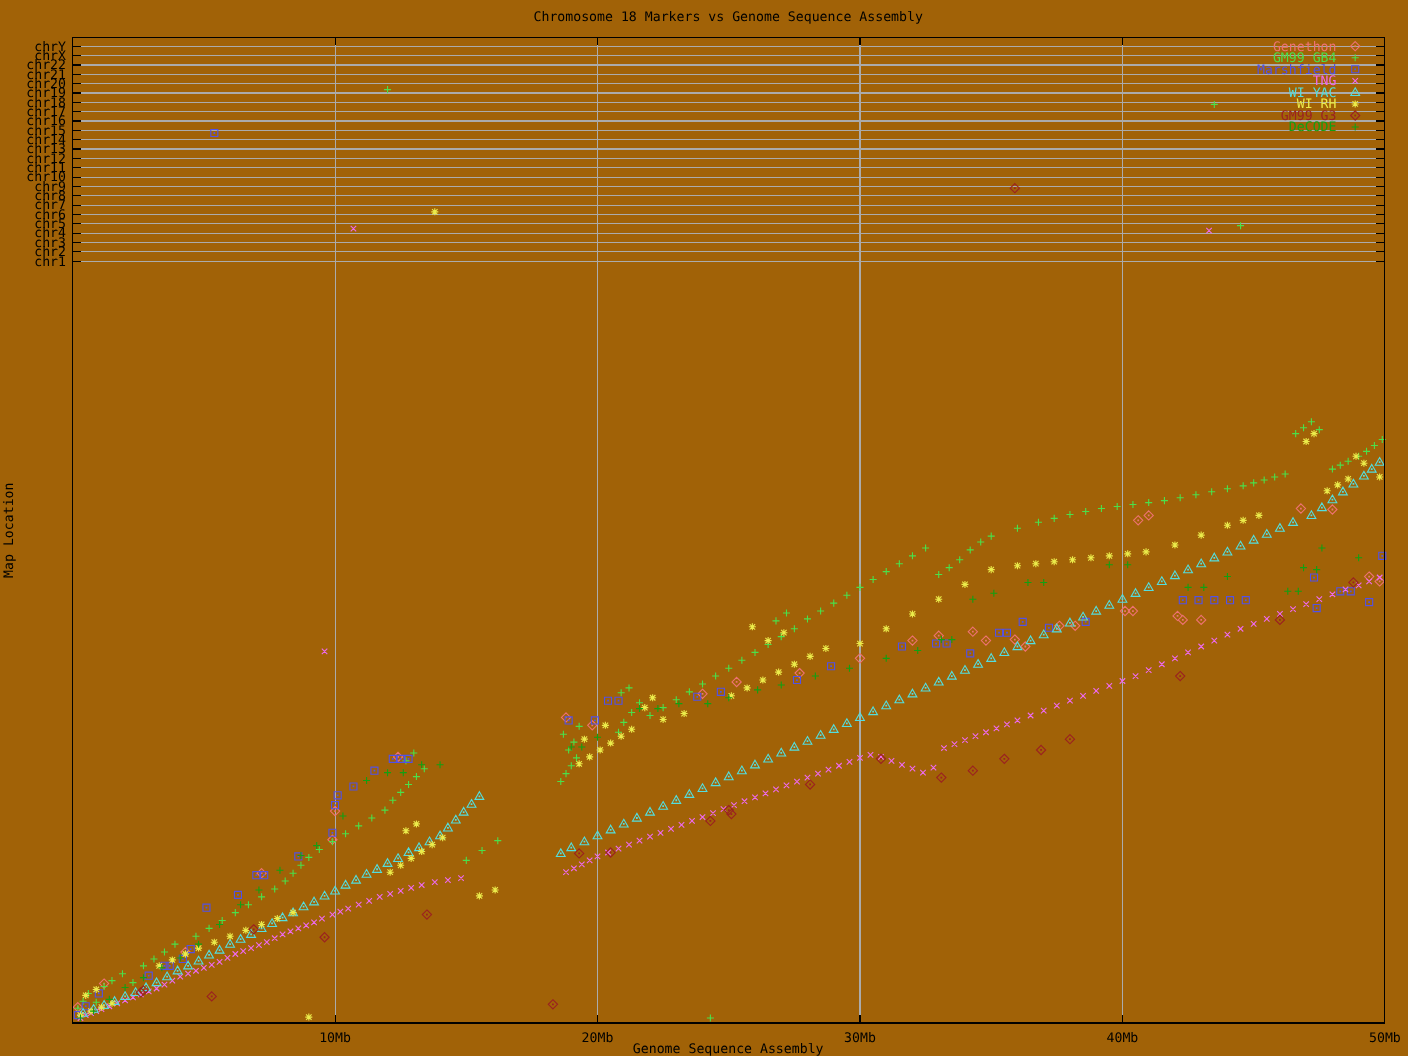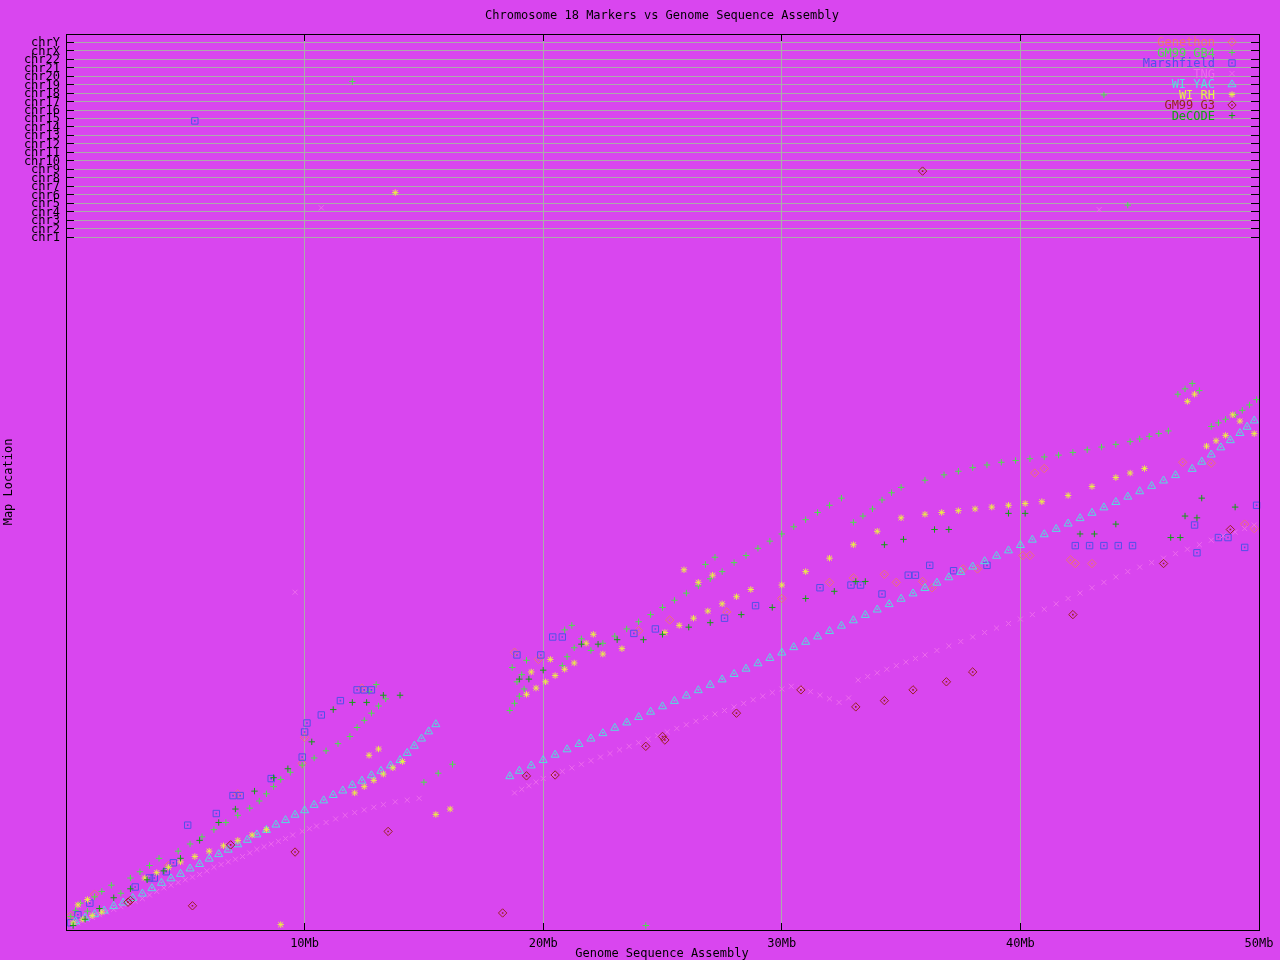--- a/index.html
+++ b/index.html
@@ -1,16 +1,16 @@
 <!DOCTYPE html>
 <html><head>
 <meta charset="utf-8">
 <style>
   html,body{margin:0;padding:0;background:#ffffff;}
-  .chart-wrap{position:relative;width:1280px;height:960px;background:#d946ef;overflow:hidden;}
+  .chart-wrap{position:relative;width:1280px;height:960px;background:#a16207;overflow:hidden;}
   svg{display:block;}
   svg text{font-family:"DejaVu Sans Mono","Liberation Mono",monospace;font-size:12px;fill:#000000;}
 </style>
 </head>
 <body>
 
 <div class="chart-wrap">
   <svg id="plot" width="1280" height="960" viewBox="0 0 1280 960" xmlns="http://www.w3.org/2000/svg">
     <text id="chart-title" x="662" y="19" text-anchor="middle">Chromosome 18 Markers vs Genome Sequence Assembly</text>
     <text id="x-axis-label" x="662" y="957" text-anchor="middle">Genome Sequence Assembly</text>

